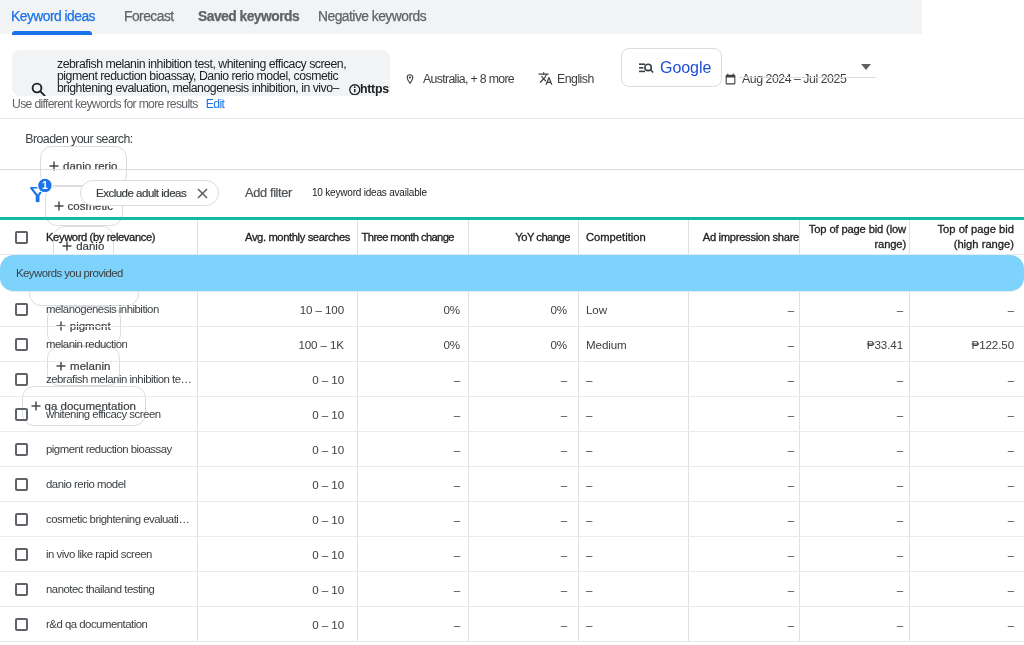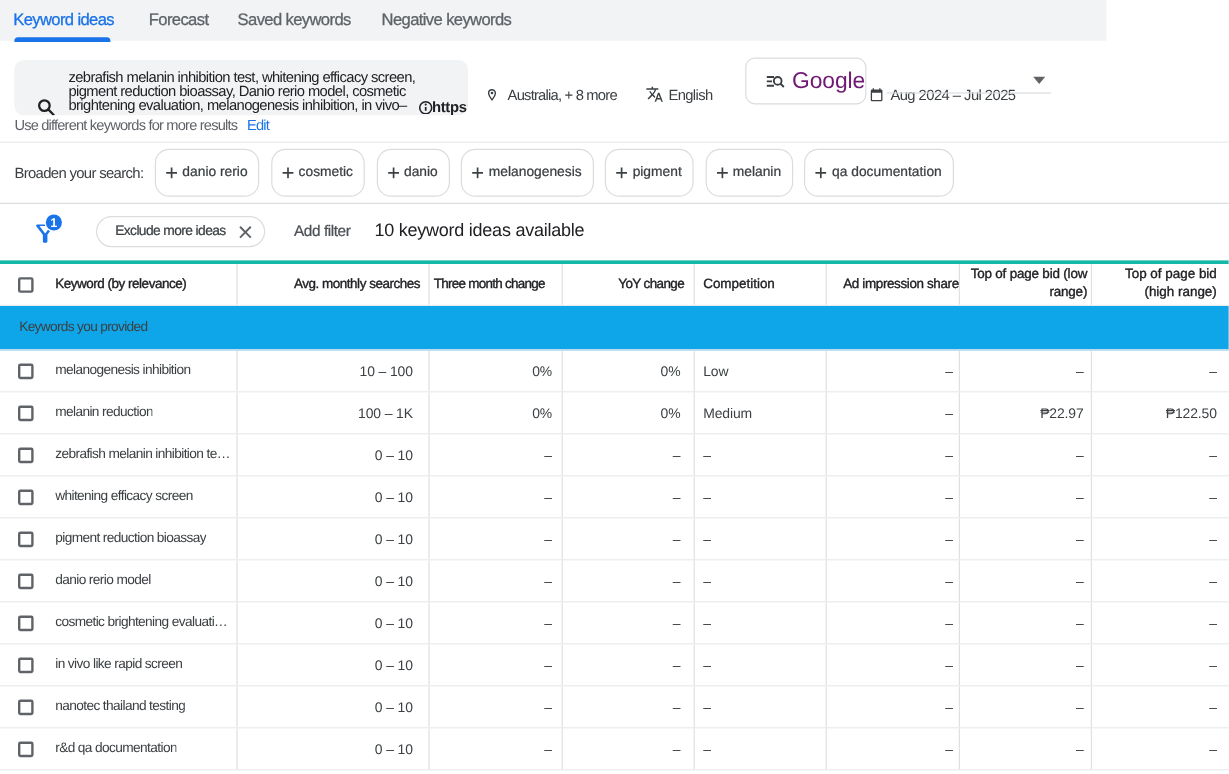--- a/index.html
+++ b/index.html
@@ -23,75 +23,75 @@
   line-height:12.2px; color:#202124; letter-spacing:-0.49px; white-space:nowrap; }
 .toolitem { position:absolute; top:50px; height:36px; display:flex; align-items:flex-end;
   font-size:12.3px; color:#3c4043; }
 #hintline { position:absolute; left:12px; top:97px; font-size:12.2px; color:#5f6368;
   letter-spacing:-0.67px; }
 #hintline a { color:#1a73e8; text-decoration:none; }
 .hline { position:absolute; left:0; width:1024px; height:1px; background:#e8eaed; }
 
 
 #broaden { position:absolute; left:12px; top:132px; height:23px; display:flex;
-  align-items:center; font-size:12.4px; color:#3c4043; letter-spacing:-0.55px; }
+  align-items:center; font-size:12.4px; color:#3c4043; letter-spacing:-0.55px;flex-direction:column; }
 .chip { height:40px; border:1px solid #dadce0; border-radius:12px; display:flex;
   align-items:center; padding:0 9px 0 8px; margin-left:9.5px; background:#fff;
   font-size:11.5px; font-weight:500; color:#3c4043; letter-spacing:0; -webkit-text-stroke:0.2px currentColor;
   white-space:nowrap; flex:none; }
 .chip svg { margin-right:4px; flex:none; }
 
 
 #filterrow { position:absolute; left:0; top:169px; width:1024px; height:48px; }
 #excl { position:absolute; left:80px; top:11px; height:26px; border:1px solid #dadce0;
   border-radius:14px; display:flex; align-items:center; padding:0 9px 0 15px;
   font-size:11.5px; font-weight:500; color:#3c4043; letter-spacing:-0.5px; background:#fff;
   -webkit-text-stroke:0.2px currentColor; }
 #addfilter { position:absolute; left:245px; top:0; height:48px; line-height:48px;
   font-size:12.8px; font-weight:500; color:#4d5156; letter-spacing:-0.35px;
   -webkit-text-stroke:0.2px currentColor; }
 #ideacount { position:absolute; left:312px; top:0; height:48px; line-height:48px;
-  font-size:15px; color:#202124; letter-spacing:-0.2px; }
+  font-size:10px; color:#202124; letter-spacing:-0.2px; }
 
 
 #table { position:absolute; left:0; top:217px; width:1024px; }
 .trow { display:grid; grid-template-columns:198px 160px 111px 110px 110px 111px 110px 114px;
   border-bottom:1px solid #e8eaed; }
 .trow > div { border-right:1px solid #e0e0e0; display:flex; align-items:center;
   font-size:11.6px; color:#3c4043; letter-spacing:-0.1px; }
 .trow > div:last-child { border-right:none; }
 .trow > div.r { justify-content:flex-end; }
 #thead { border-top:3px solid #14b8a6; height:38px; }
 #thead > div { font-weight:400; font-size:11.2px; color:#202124; line-height:15px;
   letter-spacing:-0.38px; -webkit-text-stroke:0.3px #202124; white-space:nowrap; }
 .body-row { height:35px; }
 .cb { width:13px; height:13px; border:2px solid #5f6368; border-radius:2px;
   margin:0 0 0 15px; flex:none; }
 .kwtxt { margin-left:18px; white-space:nowrap; overflow:hidden;
   font-size:11.4px; letter-spacing:-0.5px; }
-#band { height:37px; background:#0ea5e9; border-bottom:1px solid #e8eaed;
+#band { height:37px; background:#7dd3fc; border-bottom:1px solid #e8eaed;
   display:flex; align-items:center; padding-left:16px; font-size:11.4px; color:#3c4043;
-  letter-spacing:-0.55px; }
+  letter-spacing:-0.55px;border-radius:14px; }
 .p1 { padding-right:13px; } .p2 { padding-right:8px; } .p3 { padding-right:11px; }
 .p4 { padding-left:7px; }   .p5 { padding-right:5px; } .p6 { padding-right:6px; }
 .p7 { padding-right:10px; }
 .h1 { padding-right:7px; }  .h2 { padding-right:14px; letter-spacing:-0.6px !important; }
 .h3 { padding-right:8px; letter-spacing:-0.5px !important; } .h4 { padding-left:7px; letter-spacing:0 !important; }
 .h5 { letter-spacing:-0.3px !important; }
 .h6 { padding-right:3px; letter-spacing:-0.15px !important; }
 .h7 { padding-right:10px; letter-spacing:0 !important; }
 </style>
 </head>
 <body>
 <div id="page">
 
   <div id="tabbar">
     <div class="tab active" style="left:11px;">Keyword ideas</div>
     <div class="tab" style="left:124px;">Forecast</div>
-    <div class="tab" style="left:198px;">Saved keywords</div>
+    <div class="tab" style="left:198px;font-weight:bold;">Saved keywords</div>
     <div class="tab" style="left:318px;">Negative keywords</div>
     <div id="underline"></div>
   </div>
 
   <div id="searchbox">
     <svg class="abs" style="left:19px;top:32px;" width="15" height="15" viewBox="0 0 15 15">
       <circle cx="6" cy="6" r="4.4" fill="none" stroke="#202124" stroke-width="1.9"></circle>
       <line x1="9.4" y1="9.4" x2="13.6" y2="13.6" stroke="#202124" stroke-width="1.9" stroke-linecap="round"></line>
     </svg>
     <div id="kwtext">zebrafish melanin inhibition test, whitening efficacy screen,<br>pigment
@@ -120,21 +120,21 @@
   </div>
 
   <div class="abs" style="left:621px;top:48px;width:101px;height:39px;border:1px solid #dadce0;border-radius:8px;display:flex;align-items:center;padding-left:16px;">
     <svg width="17" height="14" viewBox="0 0 17 14" style="margin-right:5px;">
       <line x1="1" y1="3.2" x2="7" y2="3.2" stroke="#3c4043" stroke-width="1.6"></line>
       <line x1="1" y1="6.8" x2="5.4" y2="6.8" stroke="#3c4043" stroke-width="1.6"></line>
       <line x1="1" y1="10.4" x2="7" y2="10.4" stroke="#3c4043" stroke-width="1.6"></line>
       <circle cx="10.1" cy="6.4" r="3.2" fill="none" stroke="#3c4043" stroke-width="1.6"></circle>
       <line x1="12.5" y1="8.8" x2="15.2" y2="11.5" stroke="#3c4043" stroke-width="1.6"></line>
     </svg>
-    <span style="font-size:19px;color:#701a75;letter-spacing:-0.05px;">Google</span>
+    <span style="font-size:16px;color:#1d4ed8;letter-spacing:-0.05px;">Google</span>
   </div>
 
   <div class="toolitem" style="left:724px;">
     <svg width="13" height="14" viewBox="0 0 24 24" style="margin-right:5px;">
       <path fill="#3c4043" d="M19 4h-1V2h-2v2H8V2H6v2H5a2 2 0 00-2 2v14a2 2 0 002 2h14a2 2 0 002-2V6a2 2 0 00-2-2zm0 16H5V9h14v11z"></path>
     </svg>
     <span style="letter-spacing:-0.45px;">Aug 2024 – Jul 2025</span>
   </div>
   <div class="abs" style="left:861px;top:64px;width:0;height:0;border-left:5.5px solid transparent;border-right:5.5px solid transparent;border-top:6px solid #5f6368;"></div>
   <div class="abs" style="left:739px;top:77px;width:137px;height:1px;background:#dadce0;"></div>
@@ -179,21 +179,21 @@
 
   <div id="filterrow">
     <svg class="abs" style="left:27px;top:7px;" width="30" height="30" viewBox="0 0 30 30">
       <path fill="#1a73e8" d="M1.3 1.61C3.32 4.2 7.06 9 7.06 9v6c0 .55.45 1 1 1h2c.55 0 1-.45 1-1V9s3.72-4.8 5.74-7.39A1 1 0 0016 0H2.1C1.27 0 .8.95 1.3 1.61z" transform="translate(2,11) scale(0.95)"></path>
       <path fill="#fff" d="M4.1 1.5 9.1 7.9 14.1 1.5z" transform="translate(2,11) scale(0.95)"></path>
       <circle cx="17.9" cy="9.4" r="7.9" fill="#fff"></circle>
       <circle cx="17.9" cy="9.4" r="6.7" fill="#1a73e8"></circle>
       <text x="17.9" y="13.1" font-size="10.5" font-weight="bold" fill="#fff" text-anchor="middle" font-family="Liberation Sans">1</text>
     </svg>
     <div id="excl">
-      <span>Exclude more ideas</span>
+      <span>Exclude adult ideas</span>
       <svg width="13" height="13" viewBox="0 0 13 13" style="margin-left:10px;">
         <line x1="2" y1="2" x2="11" y2="11" stroke="#5f6368" stroke-width="1.6"></line>
         <line x1="11" y1="2" x2="2" y2="11" stroke="#5f6368" stroke-width="1.6"></line>
       </svg>
     </div>
     <div id="addfilter">Add filter</div>
     <div id="ideacount">10 keyword ideas available</div>
   </div>
 
   <div id="table">
@@ -227,21 +227,21 @@
     <div class="trow body-row">
       <div>
           <div class="cb"></div>
           <span class="kwtxt">melanin reduction</span>
         </div>
       <div class="r p1">100 – 1K</div>
         <div class="r p2">0%</div>
         <div class="r p3">0%</div>
         <div class="p4">Medium</div>
         <div class="r p5">–</div>
-        <div class="r p6">₱22.97</div>
+        <div class="r p6">₱33.41</div>
         <div class="r p7">₱122.50</div>
     </div>
     <div class="trow body-row">
       <div>
           <div class="cb"></div>
           <span class="kwtxt">zebrafish melanin inhibition te…</span>
         </div>
       <div class="r p1">0 – 10</div>
         <div class="r p2">–</div>
         <div class="r p3">–</div>

